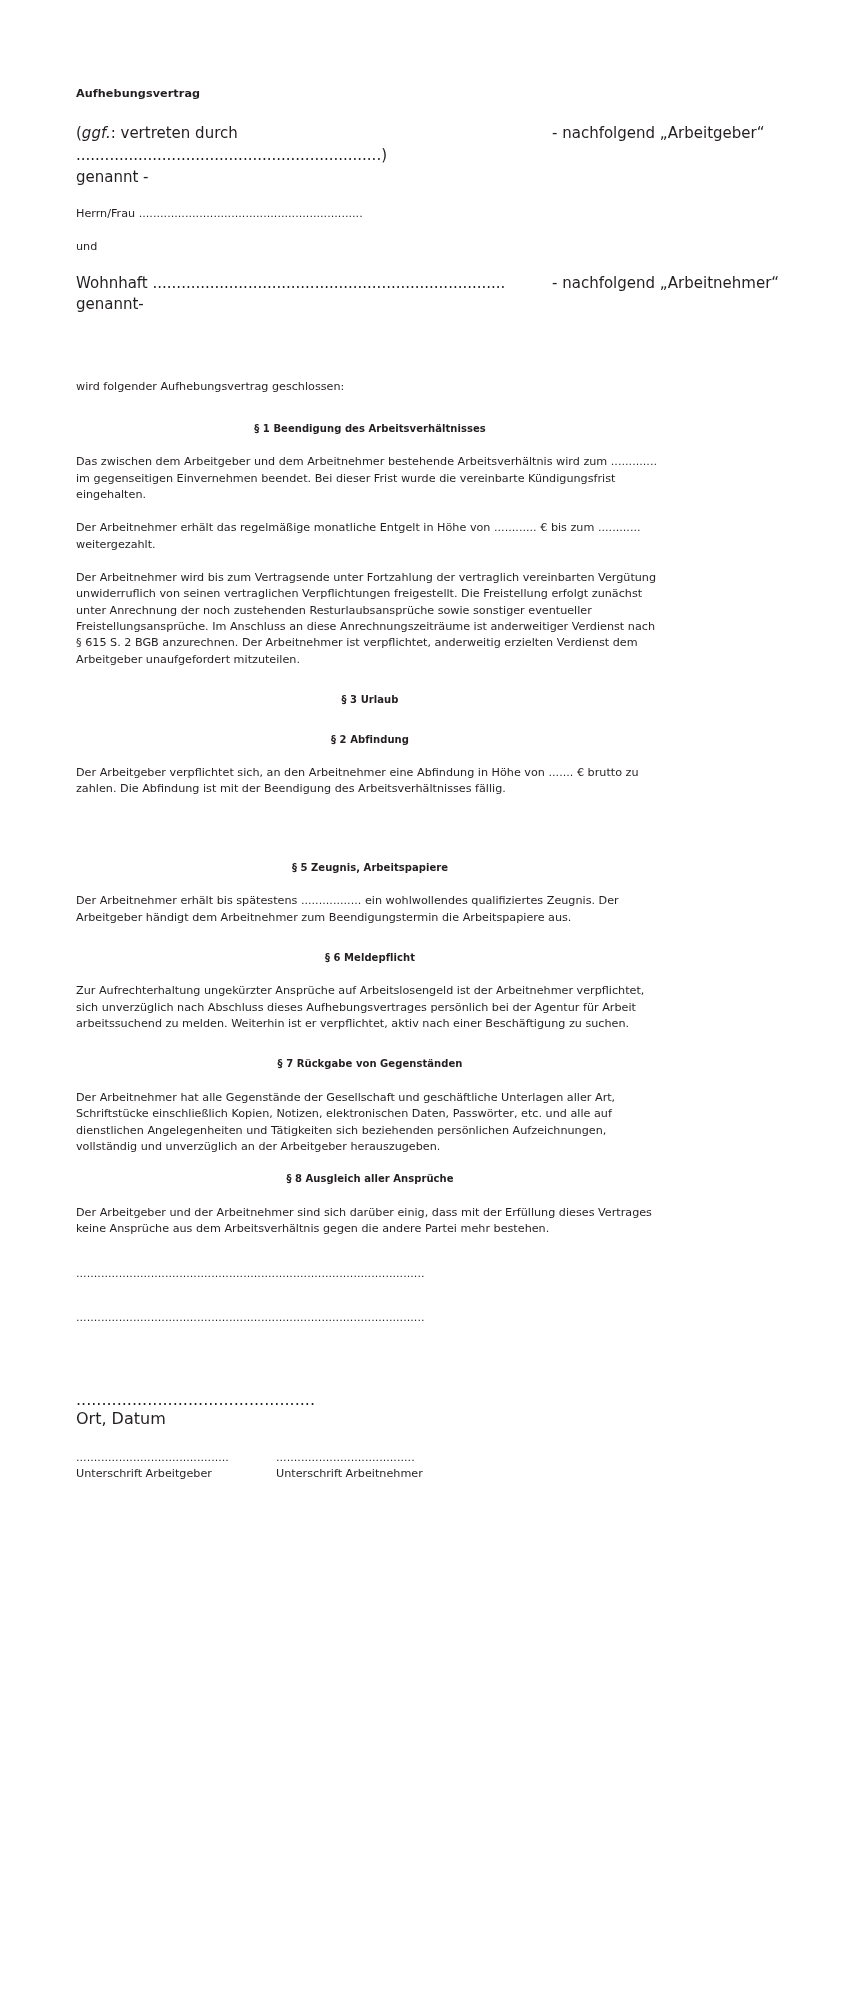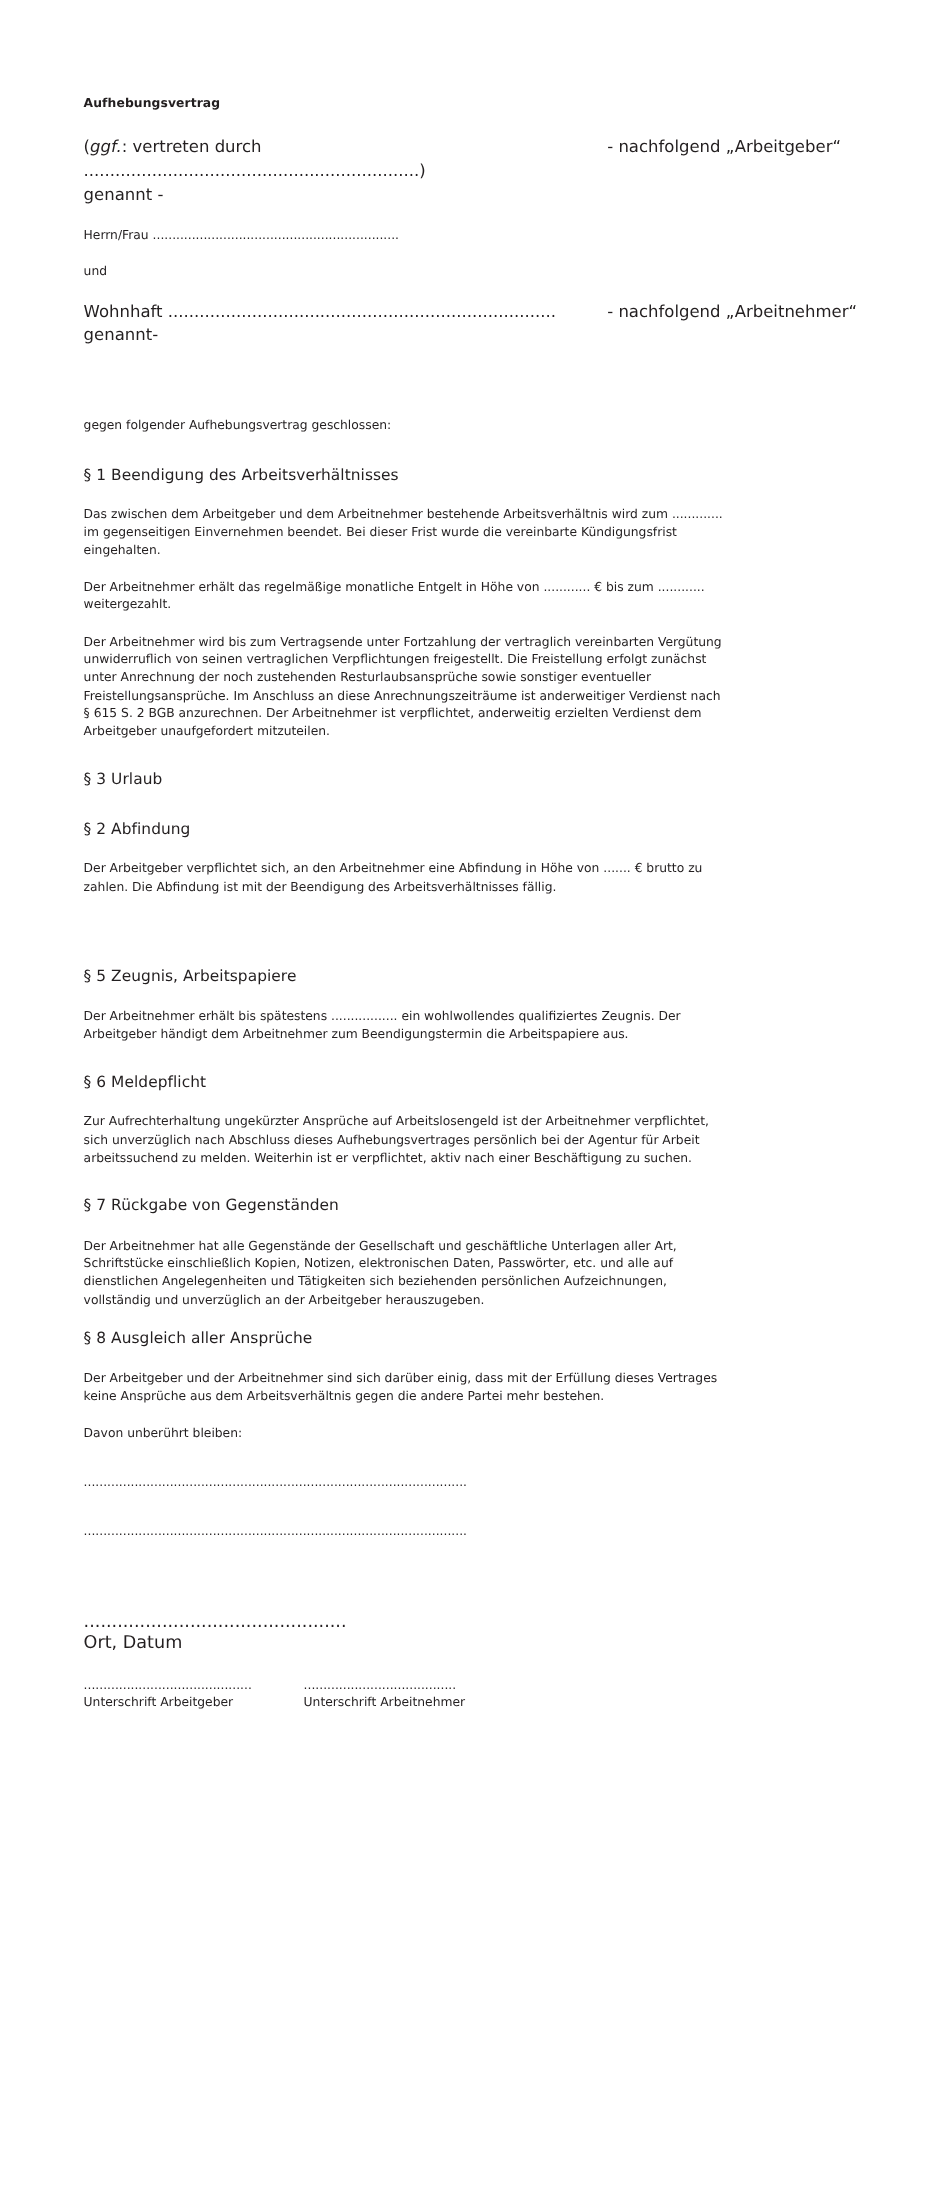--- a/index.html
+++ b/index.html
@@ -39,22 +39,23 @@
     margin: 0 0 21px 0;
     letter-spacing: 0.1px;
   }
   p.para {
     font-size: 11.2px;
     line-height: 1.46;
     margin: 0 0 17px 0;
     text-align: left;
   }
   .heading {
-    font-size: 14px;
-    font-weight: normal;
+    font-size: 10px;
+    font-weight: bold;
+    text-align: center;
     line-height: 1.45;
     margin: 0 0 18px 0;
     letter-spacing: 0.05px;
   }
   .heading.pre-gap {
     margin-top: 25px;
   }
   .ital {
     font-style: italic;
   }
@@ -141,21 +142,21 @@
     <div class="row">
       <span class="left-col">
         <span>Wohnhaft</span><span class="dots"> ..........................................................................</span><br>
         <span>genannt-</span>
       </span>
       <span class="right-note">- nachfolgend „Arbeitnehmer“</span>
     </div>
 
     <div class="gap-lg"></div>
 
-    <p class="para">gegen folgender Aufhebungsvertrag geschlossen:</p>
+    <p class="para">wird folgender Aufhebungsvertrag geschlossen:</p>
 
     <div class="gap-sm"></div>
 
     <div class="heading">§ 1 Beendigung des Arbeitsverhältnisses</div>
     <p class="para">Das zwischen dem Arbeitgeber und dem Arbeitnehmer bestehende Arbeitsverhältnis wird zum ............. im gegenseitigen Einvernehmen beendet. Bei dieser Frist wurde die vereinbarte Kündigungsfrist eingehalten.</p>
 
     <p class="para">Der Arbeitnehmer erhält das regelmäßige monatliche Entgelt in Höhe von ............ € bis zum ............ weitergezahlt.</p>
     <p class="para">Der Arbeitnehmer wird bis zum Vertragsende unter Fortzahlung der vertraglich vereinbarten Vergütung unwiderruflich von seinen vertraglichen Verpflichtungen freigestellt. Die Freistellung erfolgt zunächst unter Anrechnung der noch zustehenden Resturlaubsansprüche sowie sonstiger eventueller Freistellungsansprüche. Im Anschluss an diese Anrechnungszeiträume ist anderweitiger Verdienst nach § 615 S. 2 BGB anzurechnen. Der Arbeitnehmer ist verpflichtet, anderweitig erzielten Verdienst dem Arbeitgeber unaufgefordert mitzuteilen.</p>
 
     <div class="heading pre-gap">§ 3 Urlaub</div>
@@ -169,21 +170,20 @@
     <p class="para">Der Arbeitnehmer erhält bis spätestens ................. ein wohlwollendes qualifiziertes Zeugnis. Der Arbeitgeber händigt dem Arbeitnehmer zum Beendigungstermin die Arbeitspapiere aus.</p>
 
     <div class="heading pre-gap">§ 6 Meldepflicht</div>
     <p class="para">Zur Aufrechterhaltung ungekürzter Ansprüche auf Arbeitslosengeld ist der Arbeitnehmer verpflichtet, sich unverzüglich nach Abschluss dieses Aufhebungsvertrages persönlich bei der Agentur für Arbeit arbeitssuchend zu melden. Weiterhin ist er verpflichtet, aktiv nach einer Beschäftigung zu suchen.</p>
 
     <div class="heading pre-gap">§ 7 Rückgabe von Gegenständen</div>
     <p class="para">Der Arbeitnehmer hat alle Gegenstände der Gesellschaft und geschäftliche Unterlagen aller Art, Schriftstücke einschließlich Kopien, Notizen, elektronischen Daten, Passwörter, etc. und alle auf dienstlichen Angelegenheiten und Tätigkeiten sich beziehenden persönlichen Aufzeichnungen, vollständig und unverzüglich an der Arbeitgeber herauszugeben.</p>
 
     <div class="heading">§ 8 Ausgleich aller Ansprüche</div>
     <p class="para">Der Arbeitgeber und der Arbeitnehmer sind sich darüber einig, dass mit der Erfüllung dieses Vertrages keine Ansprüche aus dem Arbeitsverhältnis gegen die andere Partei mehr bestehen.</p>
-    <p class="para">Davon unberührt bleiben:</p>
 
     <div class="gap-sm"></div>
 
     <span class="fillrule dots">..................................................................................................</span>
     <div class="gap-md"></div>
     <span class="fillrule dots">..................................................................................................</span>
 
     <div class="gap-xl"></div>
 
     <div>

